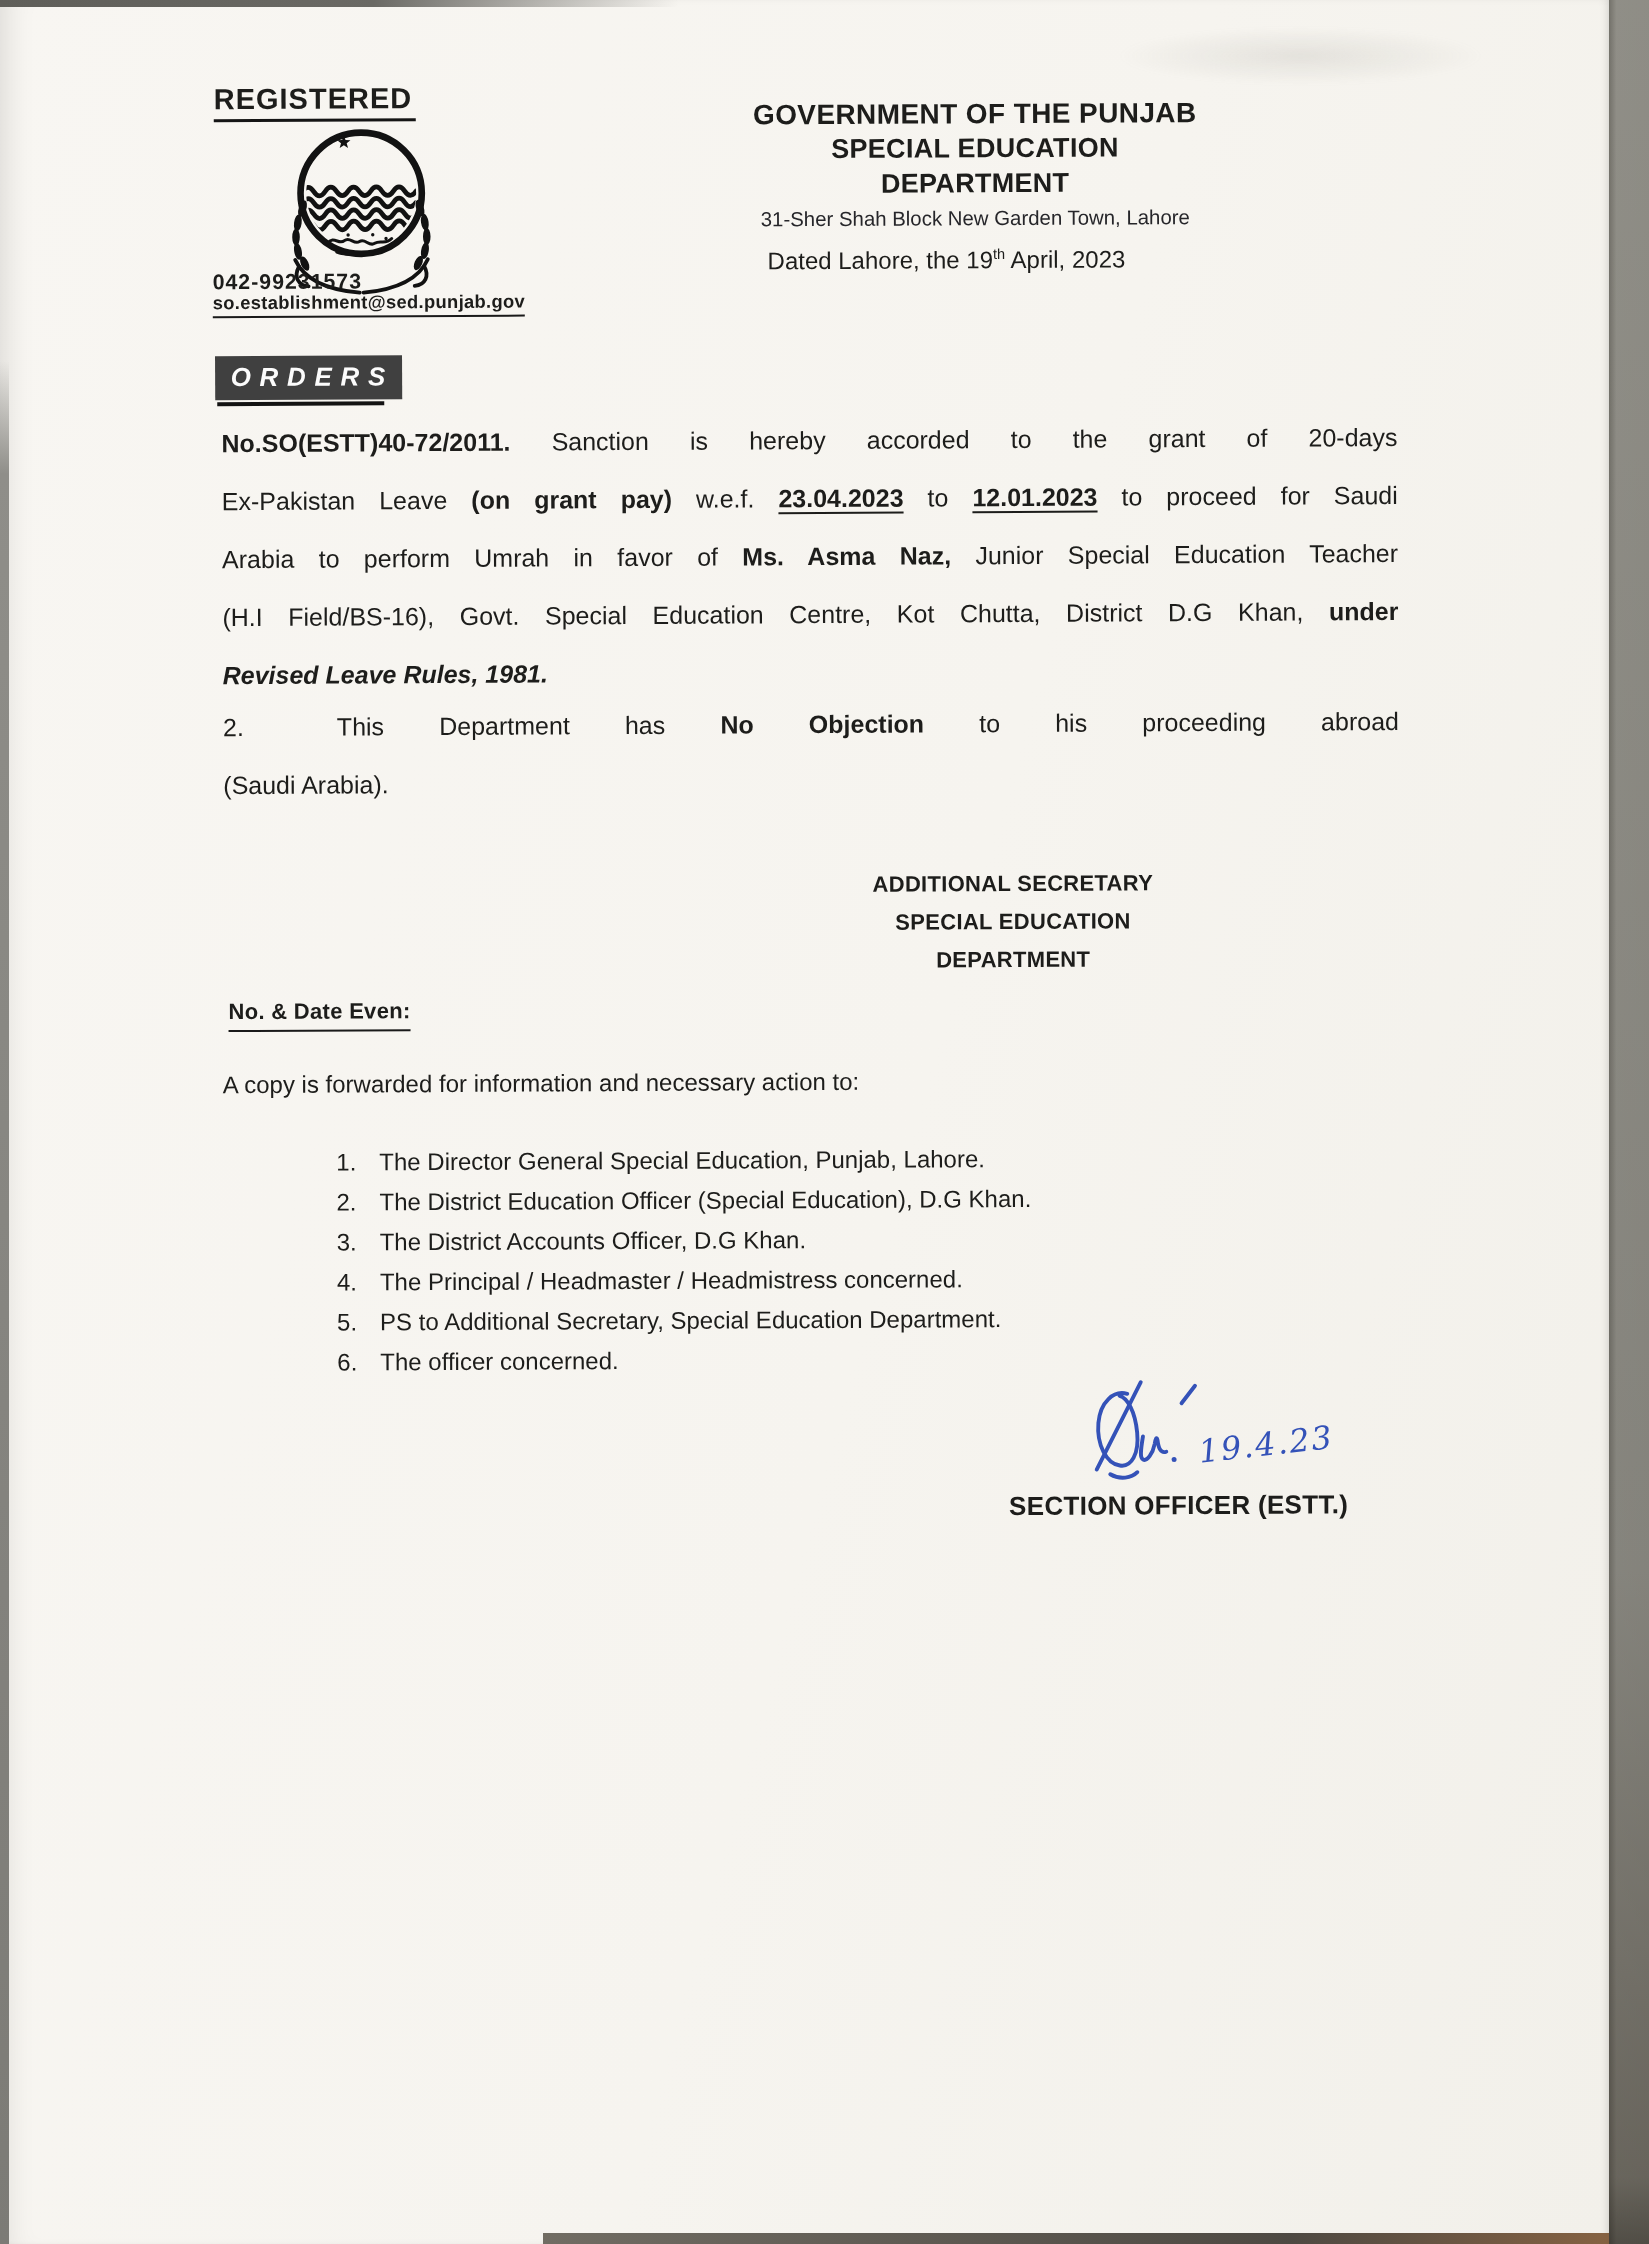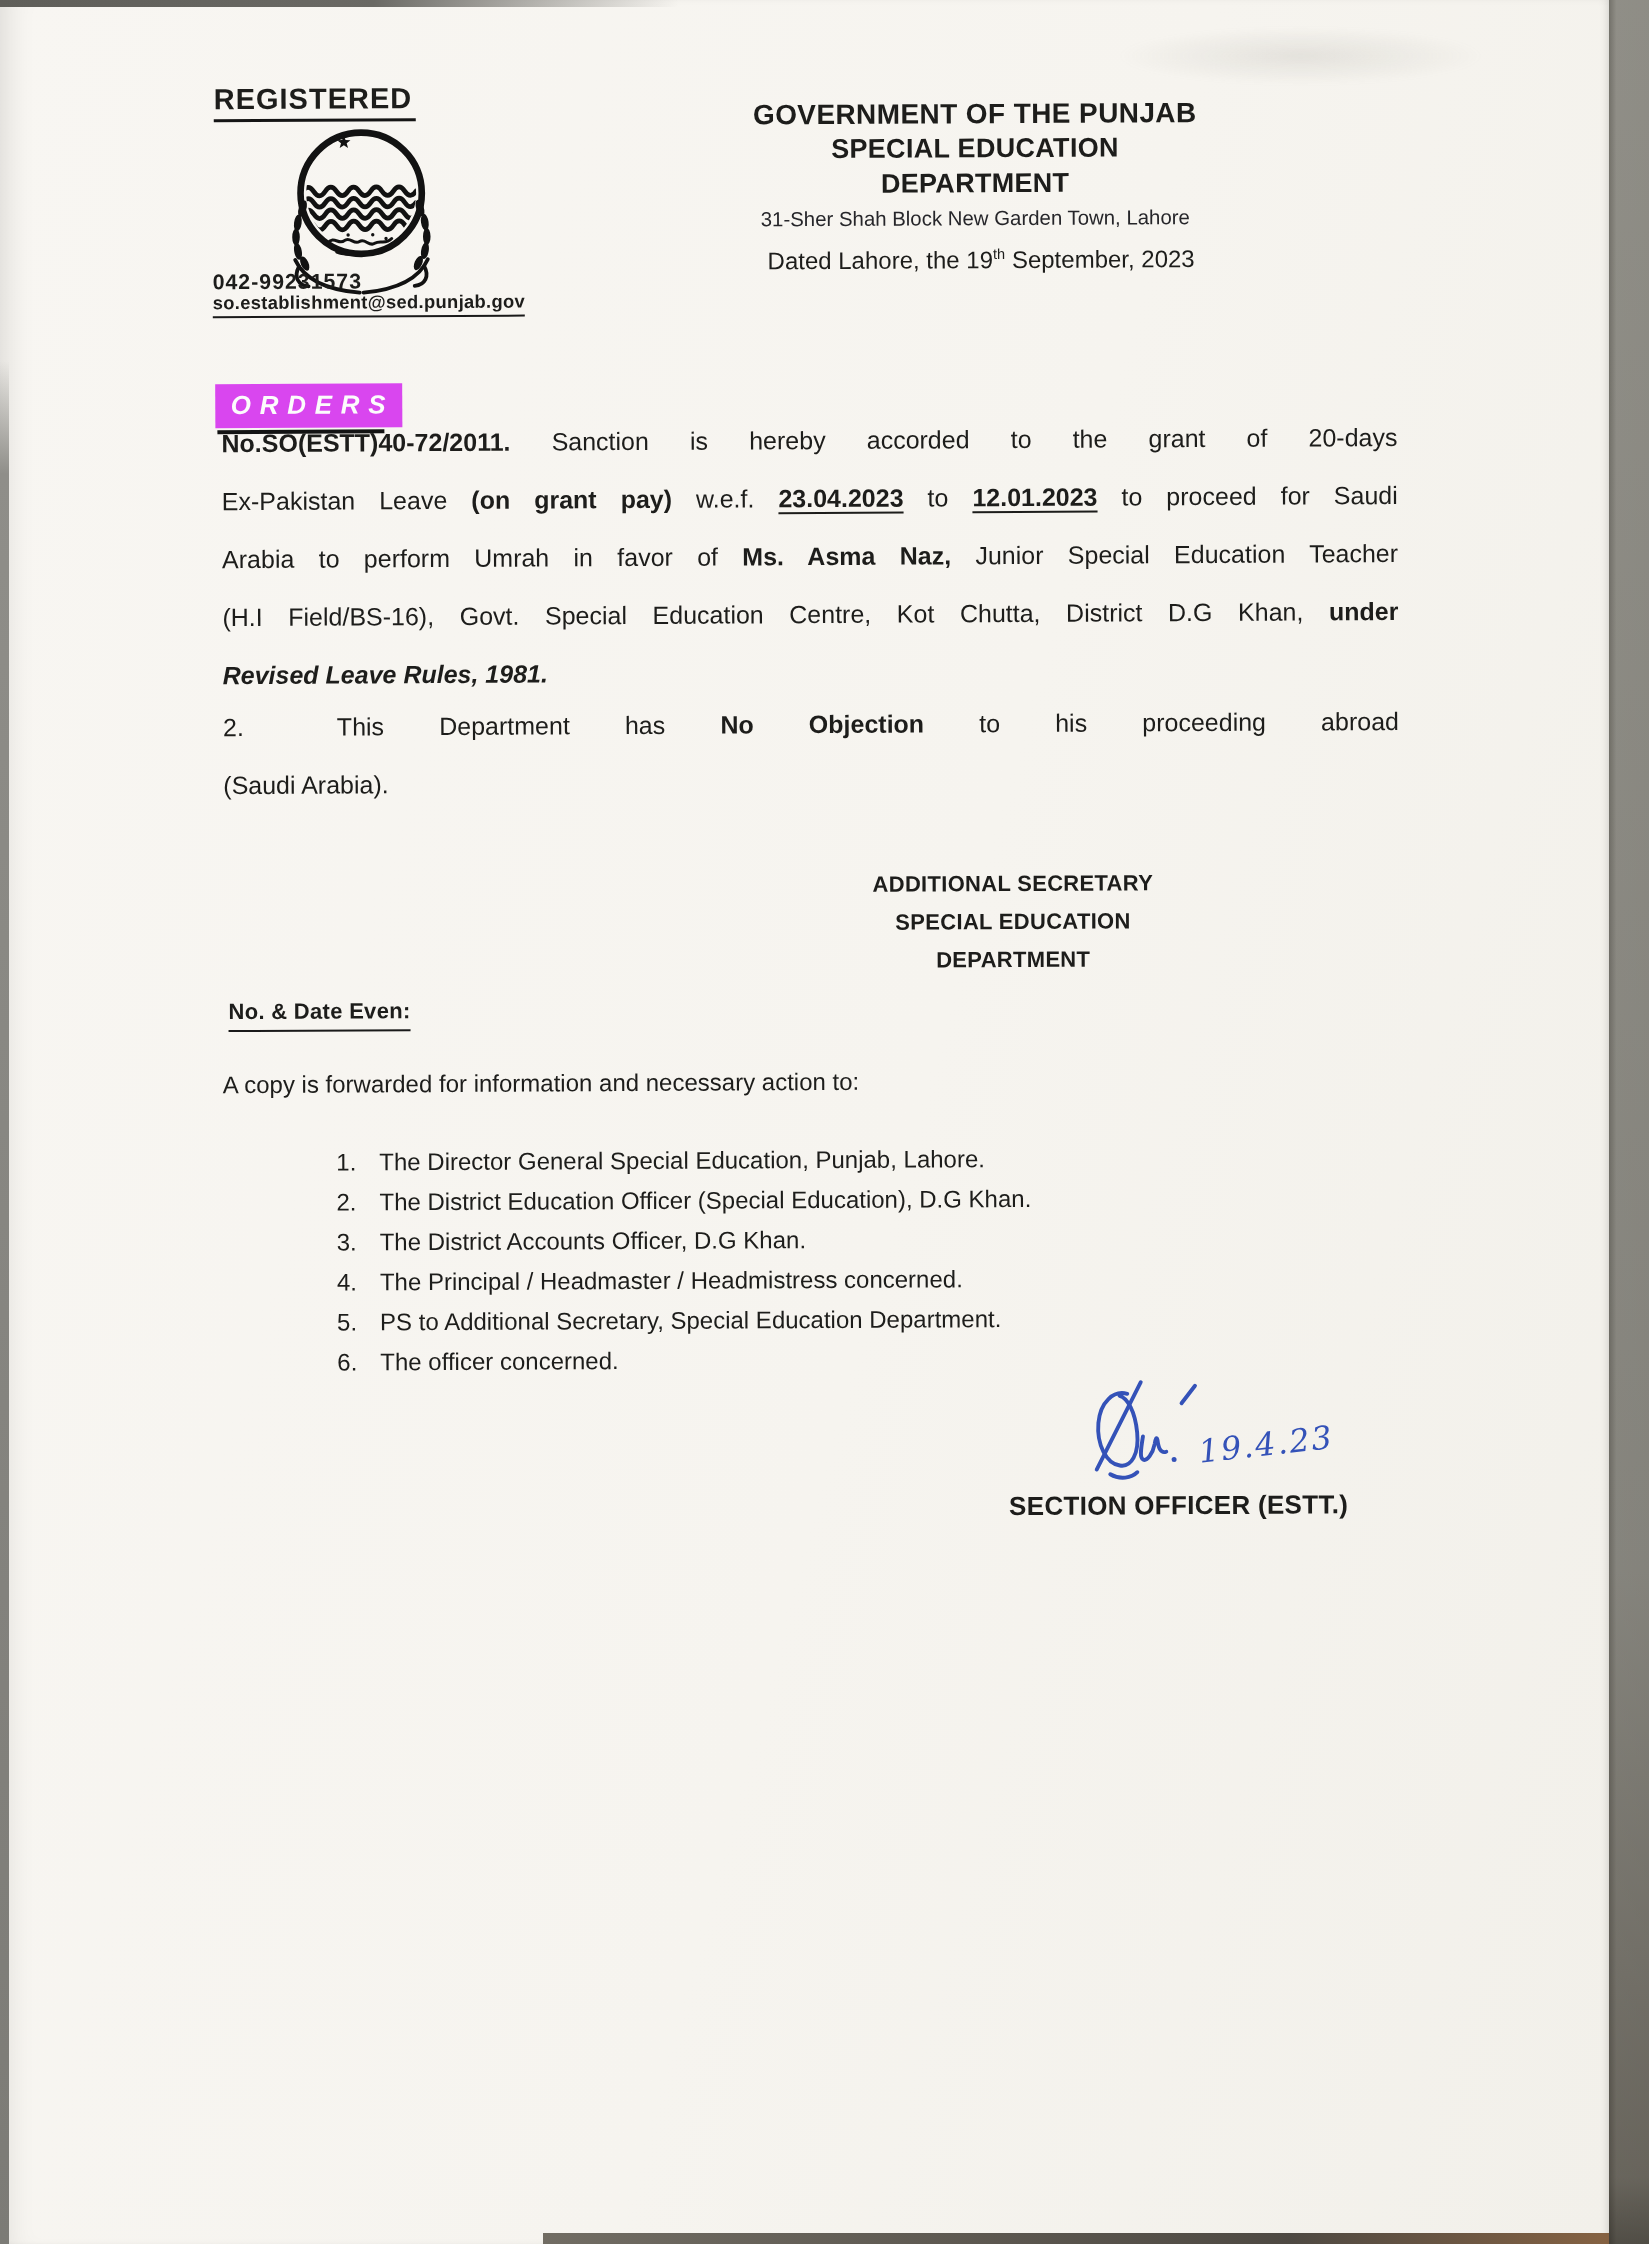--- a/index.html
+++ b/index.html
@@ -44,23 +44,23 @@
   
   .hdr{position:absolute;left:747px;top:97px;width:466px;text-align:center;}
   .hdr .l1{font-size:28px;font-weight:bold;line-height:35px;letter-spacing:0.4px;}
   .hdr .l2{font-size:27px;font-weight:bold;line-height:35px;letter-spacing:0.3px;}
   .hdr .l3{font-size:20.4px;line-height:27px;margin-top:3.9px;color:#26262a;}
   .dateline{position:absolute;left:772px;top:239px;font-size:24px;line-height:33px;}
   .dateline sup{font-size:14.6px;}
 
   
   .orders-wrap{position:absolute;left:219px;top:353px;}
-  .orders-box{display:inline-block;background:#d946ef;color:#fcfcfc;
+  .orders-box{display:inline-block;background:#404040;color:#fcfcfc;
     font-size:26px;font-weight:bold;font-style:italic;letter-spacing:8.7px;
-    padding:5.8px 7.8px 6.8px 15.5px;margin-top:28px;}
+    padding:5.8px 7.8px 6.8px 15.5px;}
   .orders-rule{height:3.9px;background:#131313;width:167px;margin-top:2.9px;margin-left:1.9px;}
 
   
   .para{position:absolute;width:1176px;font-size:25px;line-height:58px;color:#1d1d1b;}
   #para1{left:225px;top:411px;}
   #para2{left:225px;top:695px;}
   .rich-line{text-align:left;}
   .rich-line.just{text-align:justify;text-align-last:justify;}
   .rich-line .b{font-weight:bold;}
   .rich-line .i{font-style:italic;}
@@ -150,21 +150,21 @@
   </svg>
 
   <div class="phone">042-99231573</div>
   <div class="email">so.establishment@sed.punjab.gov</div>
 
   <div class="hdr">
     <div class="l1">GOVERNMENT OF THE PUNJAB</div>
     <div class="l2">SPECIAL EDUCATION DEPARTMENT</div>
     <div class="l3">31-Sher Shah Block New Garden Town, Lahore</div>
   </div>
-  <div class="dateline"><span>Dated Lahore, the 19</span><sup>th</sup><span> September, 2023</span></div>
+  <div class="dateline"><span>Dated Lahore, the 19</span><sup>th</sup><span> April, 2023</span></div>
 
   <div class="orders-wrap">
     <div class="orders-box">ORDERS</div>
     <div class="orders-rule"></div>
   </div>
 
   <div id="para1" class="para">
       <div class="rich-line just"><span class="b">No.SO(ESTT)40-72/2011.</span><span class=""> Sanction is hereby accorded to the grant of 20-days</span></div>
       <div class="rich-line just"><span class="">Ex-Pakistan Leave </span><span class="b">(on grant pay)</span><span class=""> w.e.f. </span><span class="b u">23.04.2023</span><span class=""> to </span><span class="b u">12.01.2023</span><span class=""> to proceed for Saudi</span></div>
       <div class="rich-line just"><span class="">Arabia to perform Umrah in favor of </span><span class="b">Ms. Asma Naz,</span><span class=""> Junior Special Education Teacher</span></div>

